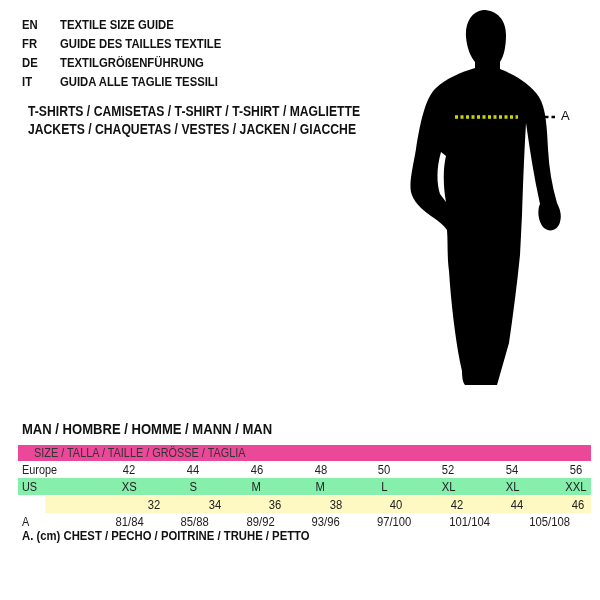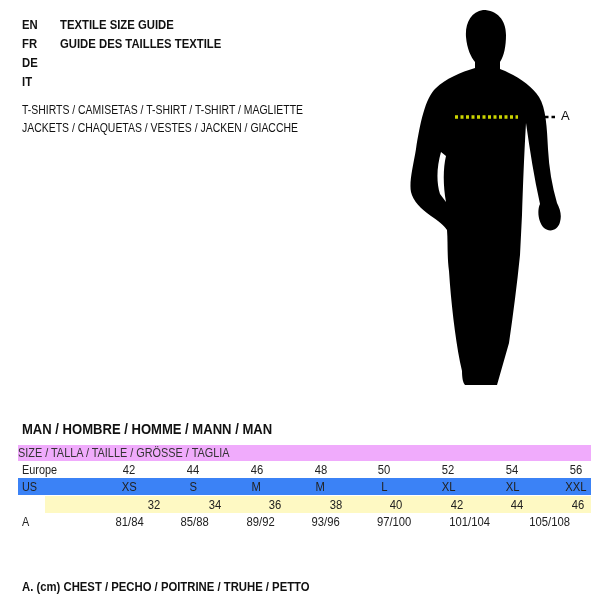--- a/index.html
+++ b/index.html
@@ -16,70 +16,72 @@
   .cond-c { display: inline-block; transform: scaleX(0.9); transform-origin: 50% 50%; white-space: nowrap; }
 
   
   .lang-block { position: absolute; left: 22px; top: 15px; }
   .lang-row { display: flex; height: 19px; align-items: center; }
   .lang-code { width: 38px; font-weight: 700; font-size: 13px; }
   .lang-label { font-weight: 700; font-size: 13px; }
 
   
   .cat-block { position: absolute; left: 22px; top: 103px; }
-  .cat-line { height: 18px; font-weight: 400; font-size: 12px; }
+  .cat-line { height: 18px; font-weight: 700; font-size: 14px; margin-left: 6px; }
 
   
   .figure-wrap { position: absolute; left: 405px; top: 0; width: 170px; height: 400px; }
   .a-label { position: absolute; left: 561px; top: 108px; font-size: 13px; font-weight: 400; }
 
   
   .section-title { position: absolute; left: 22px; top: 420px; font-weight: 700; font-size: 15px; }
 
   
   .size-table { position: absolute; left: 18px; top: 445px; width: 573px; }
   .thead {
-    height: 16px; background: #f0abfc;
+    height: 16px; background: #ec4899;
     display: flex; align-items: center;
-    padding-left: 0; font-size: 12.5px; color: #333;
+    padding-left: 16px; font-size: 12.5px; color: #333;
   }
   .trow {
     display: grid; grid-template-columns: 62px repeat(8, 1fr);
     height: 17px; align-items: center;
     font-size: 12.5px; color: #222; gap: 34px;
   }
   .trow .lbl { padding-left: 4px; text-align: left; }
   .trow .val { text-align: center; }
   .row-europe { background: #ffffff; }
-  .row-us { background: #3b82f6; border-bottom: 1px solid #ffffff; }
+  .row-us { background: #86efac; border-bottom: 1px solid #ffffff; }
   .row-num { background: #fef9c3; margin-left: 27px; }
   .row-a { background: #ffffff; }
 
   
-  .footnote { position: absolute; left: 22px; top: 579px; font-weight: 700; font-size: 13px; text-align: right; }
+  .footnote { position: absolute; left: 22px; top: 528px; font-weight: 700; font-size: 13px; text-align: right; }
 </style>
 </head>
 <body>
 
 <div class="page">
 
   <div class="lang-block">
     <div class="lang-row">
       <span class="lang-code"><span class="cond">EN</span></span>
       <span class="lang-label"><span class="cond">TEXTILE SIZE GUIDE</span></span>
     </div>
     <div class="lang-row">
       <span class="lang-code"><span class="cond">FR</span></span>
       <span class="lang-label"><span class="cond">GUIDE DES TAILLES TEXTILE</span></span>
     </div>
     <div class="lang-row">
       <span class="lang-code"><span class="cond">DE</span></span>
+      <span class="lang-label"><span class="cond">TEXTILGRÖßENFÜHRUNG</span></span>
     </div>
     <div class="lang-row">
       <span class="lang-code"><span class="cond">IT</span></span>
+      <span class="lang-label"><span class="cond">GUIDA ALLE TAGLIE TESSILI</span></span>
     </div>
   </div>
 
   <div class="cat-block">
     <div class="cat-line"><span class="cond">T-SHIRTS / CAMISETAS / T-SHIRT / T-SHIRT / MAGLIETTE</span></div>
     <div class="cat-line"><span class="cond">JACKETS / CHAQUETAS / VESTES / JACKEN / GIACCHE</span></div>
   </div>
 
   <div class="figure-wrap">
     <svg width="170" height="400" viewBox="0 0 170 400" xmlns="http://www.w3.org/2000/svg">

